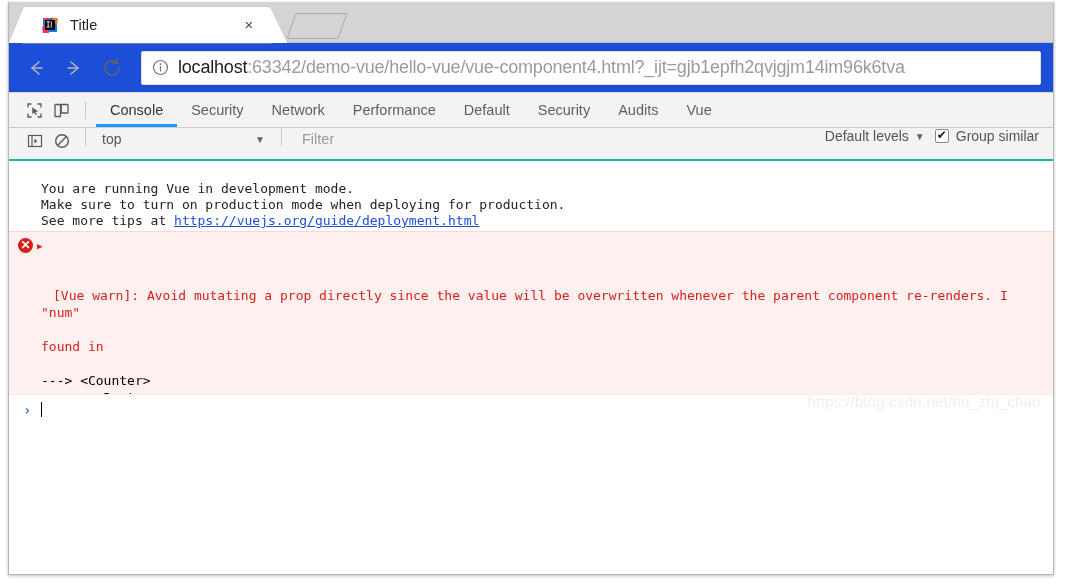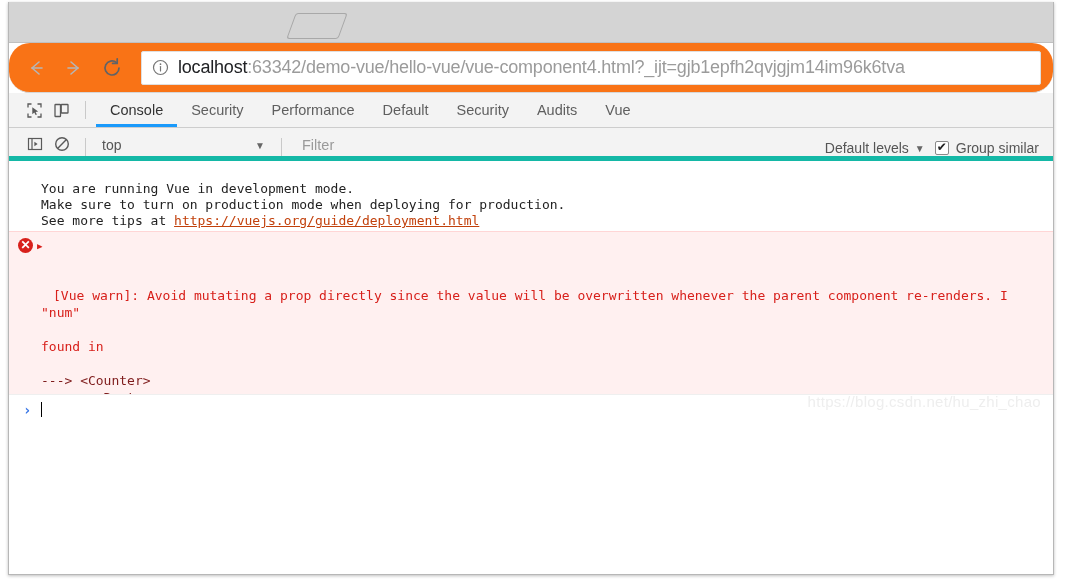--- a/index.html
+++ b/index.html
@@ -92,26 +92,25 @@
     width: 100%; height: 100%;
     border: 1.5px solid #a8a8a8;
     border-radius: 3px;
     transform: skewX(-20deg);
     background: #d4d4d4;
   }
 
   
   .nav-bar {
     height: 50px;
-    background: #f97316;
+    background: #1d4ed8;
     border-bottom: 1px solid #d6d6d6;
     display: flex;
     align-items: center;
     padding: 0 8px;
-    border-radius: 21px;
   }
   .nav-btn {
     width: 38px; height: 38px;
     display: flex; align-items: center; justify-content: center;
     color: #b6b6b6;
     flex: 0 0 auto;
   }
   .nav-btn.active { color: #5f6368; }
   .nav-btn svg { display: block; }
 
@@ -218,23 +217,23 @@
     flex: 0 0 auto;
   }
   .dt-tab.selected {
     color: #333;
     box-shadow: inset 0 -3px 0 #1a9afb;
   }
 
   .dt-filterbar {
     height: 33px;
     background: #f3f3f3;
-    border-bottom: 5px solid #14b8a6;
-    display: flex;
-    align-items: flex-end;
+    border-bottom: 2px solid #14b8a6;
+    display: flex;
+    align-items: flex-start;
     padding-left: 12px;
     flex: 0 0 auto;
   }
   .ctx-select {
     display: flex;
     align-items: center;
     width: 175px;
     height: 22px;
     padding: 0 6px;
     cursor: pointer;
@@ -293,21 +292,21 @@
   }
   .console-msg {
     font-family: "DejaVu Sans Mono", monospace;
     font-size: 13px;
     line-height: 16px;
     color: #222;
     padding: 4px 0 2px 32px;
     white-space: pre;
   }
   .console-msg a {
-    color: #c2410c;
+    color: #1d4ed8;
     text-decoration: underline;
   }
   .console-error {
     background: #fff0f0;
     border-top: 1px solid #ffd6d6;
     border-bottom: 1px solid #ffd6d6;
     color: #d8201b;
     font-family: "DejaVu Sans Mono", monospace;
     font-size: 13px;
     line-height: 17px;
@@ -329,21 +328,21 @@
     text-align: center;
     font-weight: bold;
   }
   .err-arrow {
     position: absolute;
     left: 28px; top: 6px;
     font-size: 9px;
     color: #d8201b;
   }
   .err-line1 { padding-left: 12px; }
-  .err-tag { color: #7f1d1d; }
+  .err-tag { color: #000000; }
 
   .console-prompt {
     position: absolute;
     left: 0; right: 0; bottom: 0;
     height: 30px;
     background: #fff;
     border-top: 1px solid #efefef;
     display: flex;
     align-items: center;
     padding-left: 14px;
@@ -370,20 +369,37 @@
     pointer-events: none;
     user-select: none;
   }
 </style>
 </head>
 <body>
 
 <div class="browser-window">
 
   <div class="tab-strip">
+    <div class="tab">
+      <span class="tab-favicon">
+        <svg width="18" height="18" viewBox="0 0 18 18">
+          <path d="M2 2 H16 V16 H2 Z" fill="#087cfa"></path>
+          <path d="M2 2 L9 2 L5 9 Z" fill="#fe315d"></path>
+          <path d="M10 1 L17 3 L16 10 Z" fill="#f97a12"></path>
+          <path d="M1 11 L6 9 L8 17 L2 17 Z" fill="#fe315d"></path>
+          <rect x="4" y="4" width="10" height="10" fill="#000"></rect>
+          <rect x="5.6" y="5.3" width="3.2" height="0.9" fill="#fff"></rect>
+          <rect x="6.7" y="5.8" width="0.9" height="5.2" fill="#fff"></rect>
+          <rect x="5.6" y="10.6" width="3.2" height="0.9" fill="#fff"></rect>
+          <rect x="9.8" y="5.3" width="0.9" height="6.2" fill="#fff"></rect>
+        </svg>
+      </span>
+      <span class="tab-title">Title</span>
+      <span class="tab-close">×</span>
+    </div>
     <div class="new-tab-btn">
       <div class="shape"></div>
     </div>
   </div>
 
   <div class="nav-bar">
     <div class="nav-btn">
       <svg width="22" height="22" viewBox="0 0 22 22" fill="none" stroke="currentColor" stroke-width="1.6">
         <path d="M14 5 L7 11 L14 17" stroke-linecap="round" stroke-linejoin="round"></path>
         <path d="M7 11 H17" stroke-linecap="round"></path>
@@ -426,20 +442,21 @@
       </div>
       <div class="dt-icon-btn">
         <svg width="17" height="17" viewBox="0 0 17 17" fill="none" stroke="currentColor" stroke-width="1.3">
           <rect x="2" y="2.5" width="5.5" height="12" rx="0.6"></rect>
           <rect x="8.2" y="2.5" width="6.8" height="8.5" rx="0.6"></rect>
         </svg>
       </div>
       <div class="dt-sep"></div>
       <div class="dt-tab selected">Console</div>
       <div class="dt-tab">Security</div>
+      <div class="dt-tab">Network</div>
       <div class="dt-tab">Performance</div>
       <div class="dt-tab">Default</div>
       <div class="dt-tab">Security</div>
       <div class="dt-tab">Audits</div>
       <div class="dt-tab">Vue</div>
     </div>
 
     <div class="dt-filterbar">
       <div class="dt-icon-btn">
         <svg width="16" height="16" viewBox="0 0 16 16" fill="none" stroke="currentColor" stroke-width="1.2">

